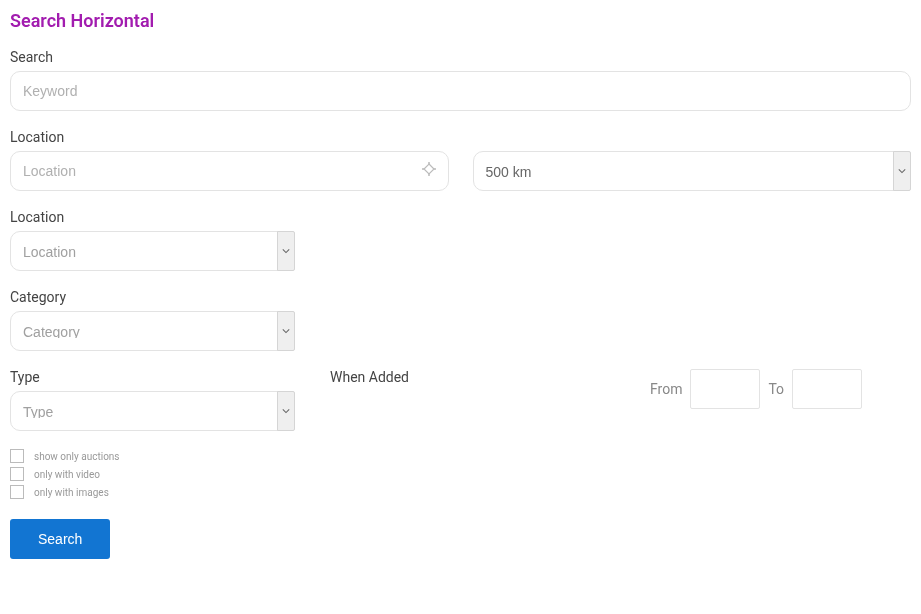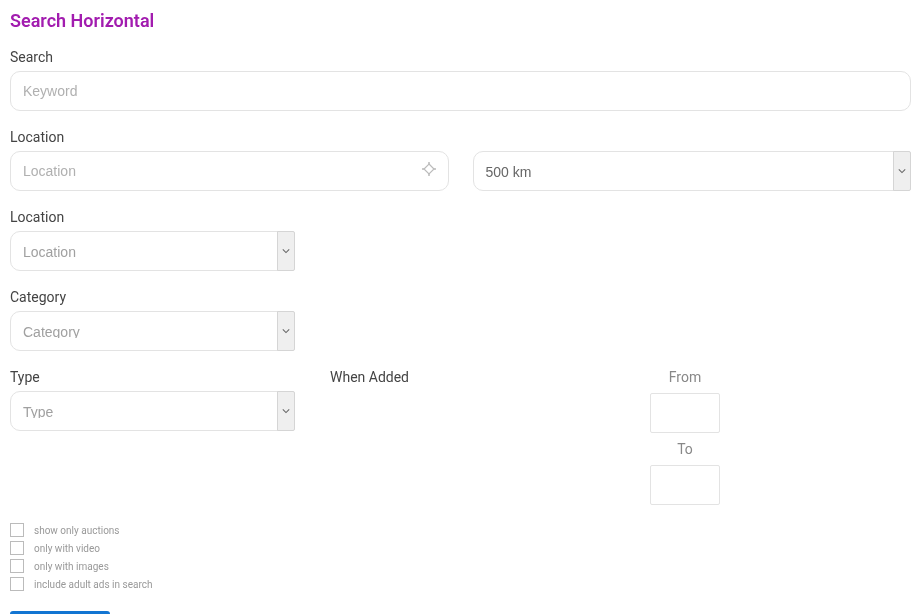--- a/index.html
+++ b/index.html
@@ -96,21 +96,20 @@
       position: absolute;
       right: 12px;
       top: 50%;
       transform: translate(0, -50%);
       color: #bbb;
     }
     .price-row {
       display: flex;
       align-items: center;
       gap: 8px;
-      flex-direction: column;
     }
     .price-row .plabel {
       font-size: 14px;
       color: #888;
     }
     .price-input {
       width: 70px;
       height: 40px;
       border: 1px solid #e3e3e3;
       border-radius: 2px;
@@ -266,22 +265,18 @@
     <label for="cb1">show only auctions</label>
   </div>
   <div class="checkbox-row">
     <input type="checkbox" id="cb3" style="">
     <label for="cb3">only with video</label>
   </div>
   <div class="checkbox-row">
     <input type="checkbox" id="cb2" style="">
     <label for="cb2">only with images</label>
   </div>
-  <div class="checkbox-row">
-    <input type="checkbox" id="cb4" style="">
-    <label for="cb4">include adult ads in search</label>
-  </div>
 </div>
 
 <button class="btn-primary">Search</button>
 
 
 
 
 </body></html>

